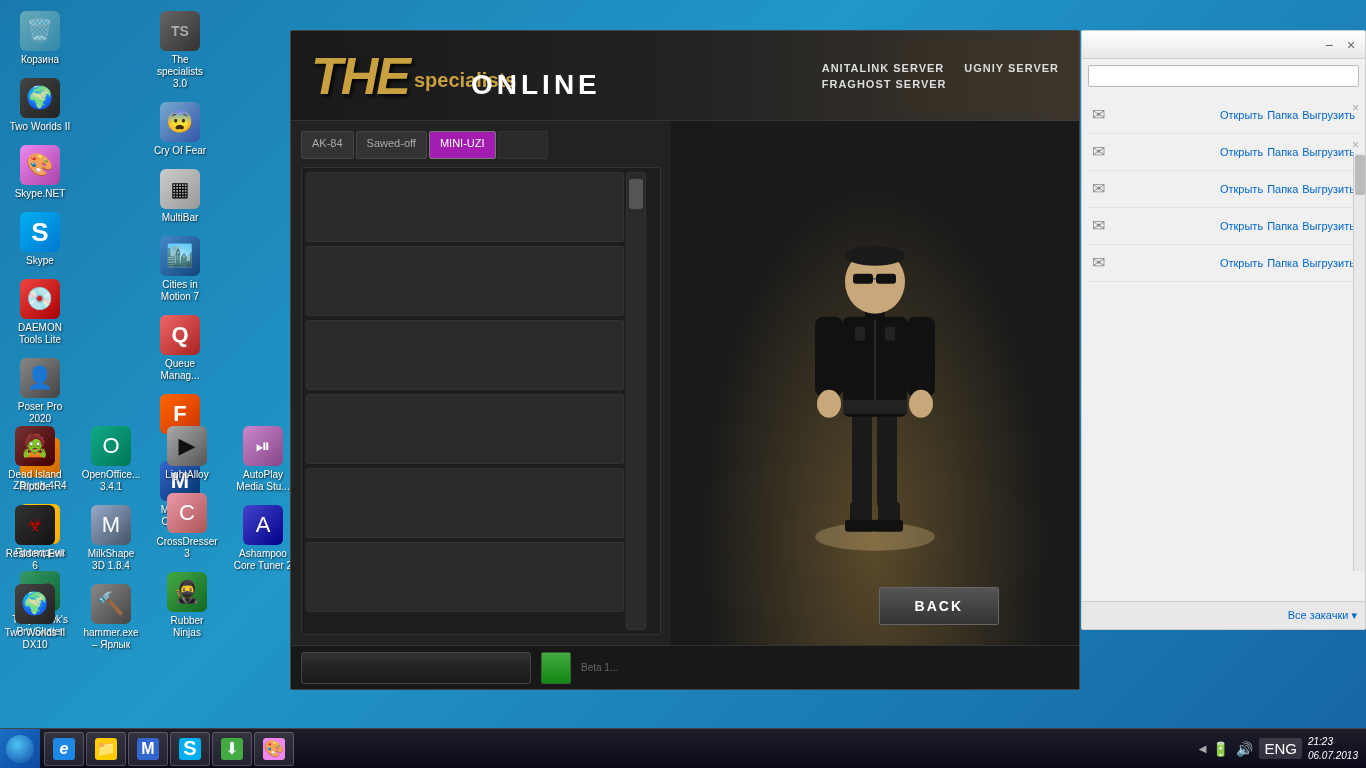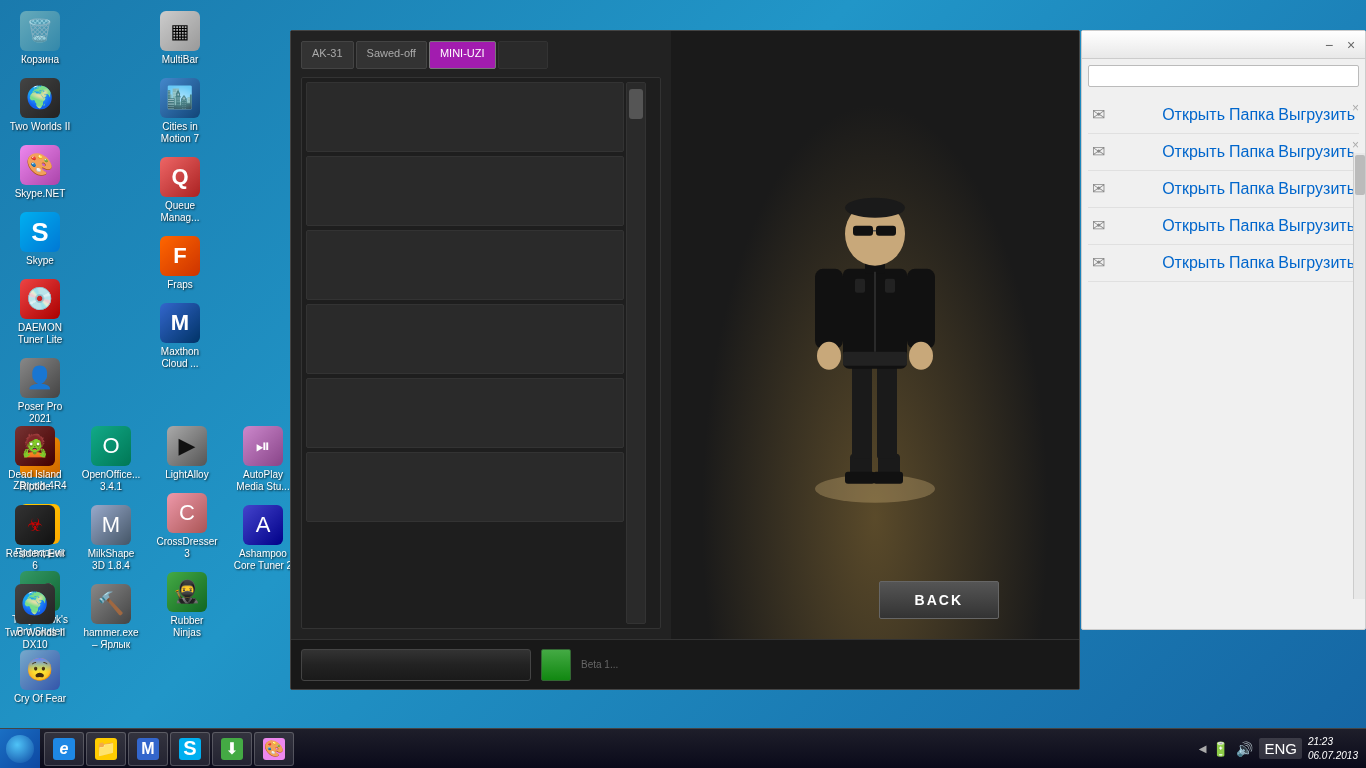--- a/index.html
+++ b/index.html
@@ -284,21 +284,21 @@
       padding: 10px 35px;
       font-size: 14px;
       font-weight: bold;
       cursor: pointer;
       letter-spacing: 2px;
       border-radius: 2px;
     }
 
     
     .game-bottom {
-      height: 50px;
+      height: 44px;
       background: #181818;
       border-top: 1px solid #333;
       display: flex;
       align-items: center;
       padding: 0 10px;
       gap: 10px;
     }
     .bottom-dark-bar {
       height: 32px;
       width: 230px;
@@ -394,21 +394,21 @@
       font-size: 12px;
       cursor: pointer;
     }
     .dl-item-actions {
       display: flex;
       gap: 4px;
       margin-left: auto;
     }
     .dl-action-link {
       color: #0066cc;
-      font-size: 16px;
+      font-size: 11px;
       cursor: pointer;
       text-decoration: none;
     }
     .dl-scrollbar {
       width: 12px;
       position: absolute;
       right: 0;
       top: 60px;
       bottom: 30px;
       background: #e8e8e8;
@@ -543,40 +543,44 @@
       <div class="icon-img ic-paintnet">🎨</div>
       <span class="icon-label">Skype.NET</span>
     </div>
     <div class="desktop-icon">
       <div class="icon-img ic-skype" style="font-size:26px;font-weight:bold;color:#fff;">S</div>
       <span class="icon-label">Skype</span>
     </div>
 
     <div class="desktop-icon">
       <div class="icon-img ic-daemon">💿</div>
-      <span class="icon-label">DAEMON Tuner Lite</span>
+      <span class="icon-label">DAEMON Tools Lite</span>
     </div>
     <div class="desktop-icon">
       <div class="icon-img ic-poser">👤</div>
-      <span class="icon-label">Poser Pro 2021</span>
+      <span class="icon-label">Poser Pro 2020</span>
     </div>
     <div class="desktop-icon">
       <div class="icon-img ic-zbrush" style="font-size:22px;font-weight:bold;color:#fff;">Z</div>
       <span class="icon-label">ZBrush 4R4</span>
     </div>
     <div class="desktop-icon">
       <div class="icon-img ic-explorer">📁</div>
       <span class="icon-label">Проводник</span>
     </div>
 
     <div class="desktop-icon">
       <div class="icon-img ic-tony">🛹</div>
       <span class="icon-label">Tony Hawk's Pro Skater</span>
     </div>
     <div class="desktop-icon">
+      <div class="icon-img ic-specialists" style="font-size:14px;font-weight:bold;color:#aaa;">TS</div>
+      <span class="icon-label">The specialists 3.0</span>
+    </div>
+    <div class="desktop-icon">
       <div class="icon-img ic-cry">😨</div>
       <span class="icon-label">Cry Of Fear</span>
     </div>
     <div class="desktop-icon">
       <div class="icon-img ic-multibar" style="font-size:20px;">▦</div>
       <span class="icon-label">MultiBar</span>
     </div>
 
     <div class="desktop-icon">
       <div class="icon-img ic-cities">🏙️</div>
@@ -647,26 +651,48 @@
       <span class="icon-label">AutoPlay Media Stu...</span>
     </div>
     <div class="desktop-icon">
       <div class="icon-img ic-ashampoo" style="color:#fff;font-size:22px;">A</div>
       <span class="icon-label">Ashampoo Core Tuner 2</span>
     </div>
   </div>
 
   <div class="game-window">
 
+    <div class="game-header">
+      <div class="game-logo">
+        <span class="logo-the">THE</span>
+        <span class="logo-specialists" style="margin-left:5px;">specialists</span>
+      </div>
+      <div class="logo-online">ONLINE</div>
+      <div class="header-bg-image">
+        
+        <svg width="400" height="90" viewBox="0 0 400 90" style="opacity:0.4;">
+          <rect x="200" y="10" width="200" height="70" fill="rgba(80,60,20,0.3)" rx="4"></rect>
+        </svg>
+      </div>
+      <div class="server-links">
+        <div class="server-links-row">
+          <span class="server-link">ANITALINK SERVER</span>
+          <span class="server-link">UGNIY SERVER</span>
+        </div>
+        <div class="server-links-row">
+          <span class="server-link">FRAGHOST SERVER</span>
+        </div>
+      </div>
+    </div>
 
     <div class="game-content">
 
       <div class="weapon-panel">
         <div class="weapon-tabs">
-          <div class="weapon-tab">AK-31</div>
+          <div class="weapon-tab">AK-84</div>
           <div class="weapon-tab">Sawed-off</div>
           <div class="weapon-tab active">MINI-UZI</div>
           <div class="weapon-tab-empty"></div>
         </div>
         <div class="weapon-slots">
           <div class="slot-list">
             <div class="weapon-slot"></div>
             <div class="weapon-slot"></div>
             <div class="weapon-slot"></div>
             <div class="weapon-slot"></div>
@@ -794,20 +820,23 @@
             <span class="dl-action-link">Выгрузить</span>
           </div>
           <span class="dl-item-close">×</span>
         </div>
       </div>
       <div class="dl-scrollbar">
         <div class="dl-scroll-thumb"></div>
       </div>
     </div>
 
+    <div class="dl-footer">
+      <span class="dl-all-link">Все закачки ▾</span>
+    </div>
   </div>
 
   <div class="taskbar">
     <div class="taskbar-start">
       <div class="start-orb"></div>
     </div>
     <div class="taskbar-items">
       <div class="taskbar-item">
         <div class="taskbar-icon" style="background:#1e88e5;color:#fff;font-weight:bold;font-style:italic;">e</div>
       </div>

